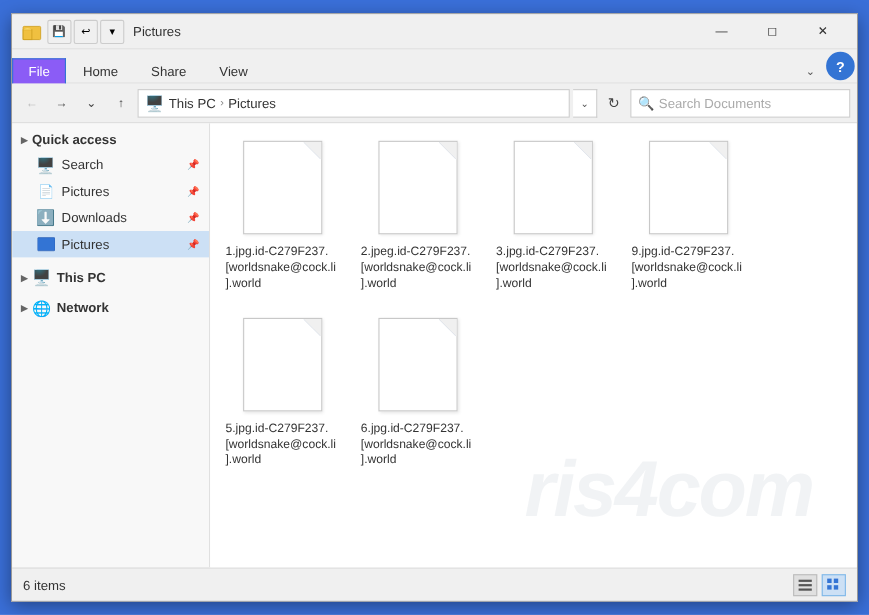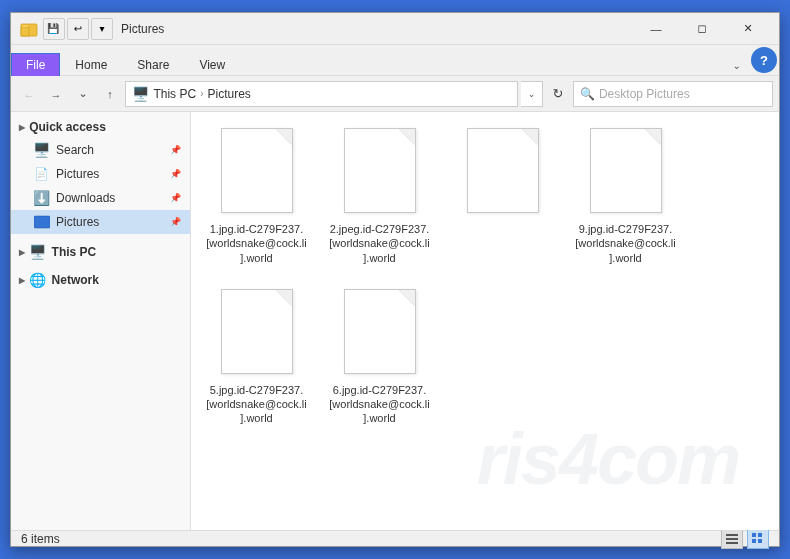--- a/index.html
+++ b/index.html
@@ -330,29 +330,28 @@
       right: 0;
       width: 0;
       height: 0;
       border-style: solid;
       border-width: 0 16px 16px 0;
       border-color: transparent #f0f0f0 transparent transparent;
     }
     .file-name {
       font-size: 11px;
       color: #333;
-      text-align: center;
       margin-top: 4px;
       word-break: break-word;
       line-height: 1.3;
       max-width: 110px;
     }
     
     .status-bar {
-      height: 16px;
+      height: 30px;
       background: #f0f0f0;
       border-top: 1px solid #ddd;
       display: flex;
       align-items: center;
       padding: 0 10px;
       font-size: 12px;
       color: #333;
     }
     .status-bar-right {
       margin-left: auto;
@@ -417,21 +416,21 @@
     <div class="address-path">
       <span style="font-size:14px;">🖥️</span>
       <span>This PC</span>
       <span class="path-sep">›</span>
       <span>Pictures</span>
     </div>
     <div class="address-dropdown">⌄</div>
     <div class="refresh-btn">↻</div>
     <div class="search-box">
       <span style="color:#aaa;">🔍</span>
-      <span style="color:#aaa;font-size:12px;">Desktop Pictures</span>
+      <span style="color:#aaa;font-size:12px;">Search Documents</span>
     </div>
   </div>
 
   <div class="main-content">
 
     <div class="sidebar">
 
       <div class="sidebar-section-header">
         <span class="expand-icon">▶</span>
         <span>Quick access</span>
@@ -488,20 +487,21 @@
           <div class="file-item">
             <div class="file-icon">
               <div class="file-page"></div>
             </div>
             <div class="file-name">2.jpeg.id-C279F237.[worldsnake@cock.li].world</div>
           </div>
           <div class="file-item">
             <div class="file-icon">
               <div class="file-page"></div>
             </div>
+            <div class="file-name">3.jpg.id-C279F237.[worldsnake@cock.li].world</div>
           </div>
           <div class="file-item">
             <div class="file-icon">
               <div class="file-page"></div>
             </div>
             <div class="file-name">9.jpg.id-C279F237.[worldsnake@cock.li].world</div>
           </div>
           <div class="file-item">
             <div class="file-icon">
               <div class="file-page"></div>

